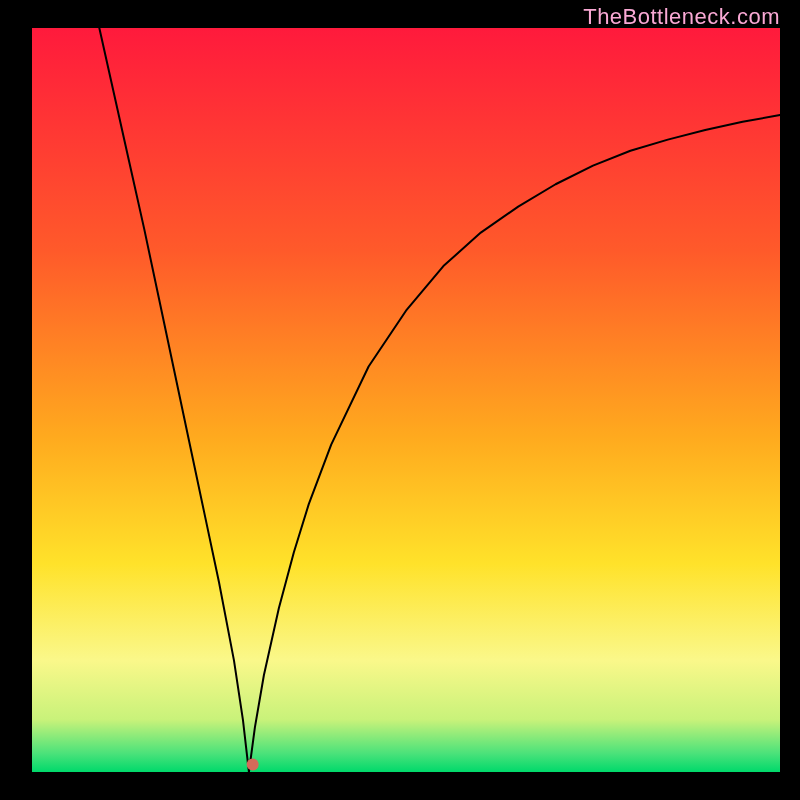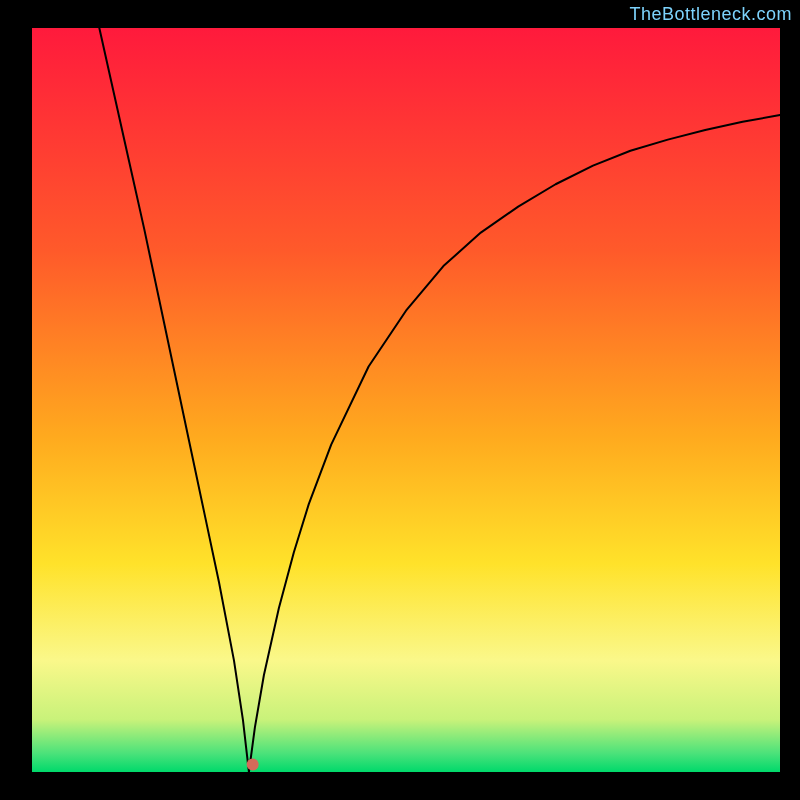--- a/index.html
+++ b/index.html
@@ -12,23 +12,23 @@
   }
   .canvas {
     position: relative;
     width: 800px;
     height: 800px;
     background: #000;
   }
   .watermark {
     position: absolute;
     top: 4px;
-    right: 8px;
-    color: #7dd3fc;
-    font-size: 18px;
+    right: 20px;
+    color: #f9a8d4;
+    font-size: 22px;
     font-weight: 500;
     letter-spacing: 0.5px;
     z-index: 5;
     user-select: none;
   }
   svg.plot {
     position: absolute;
     top: 0;
     left: 0;
   }

